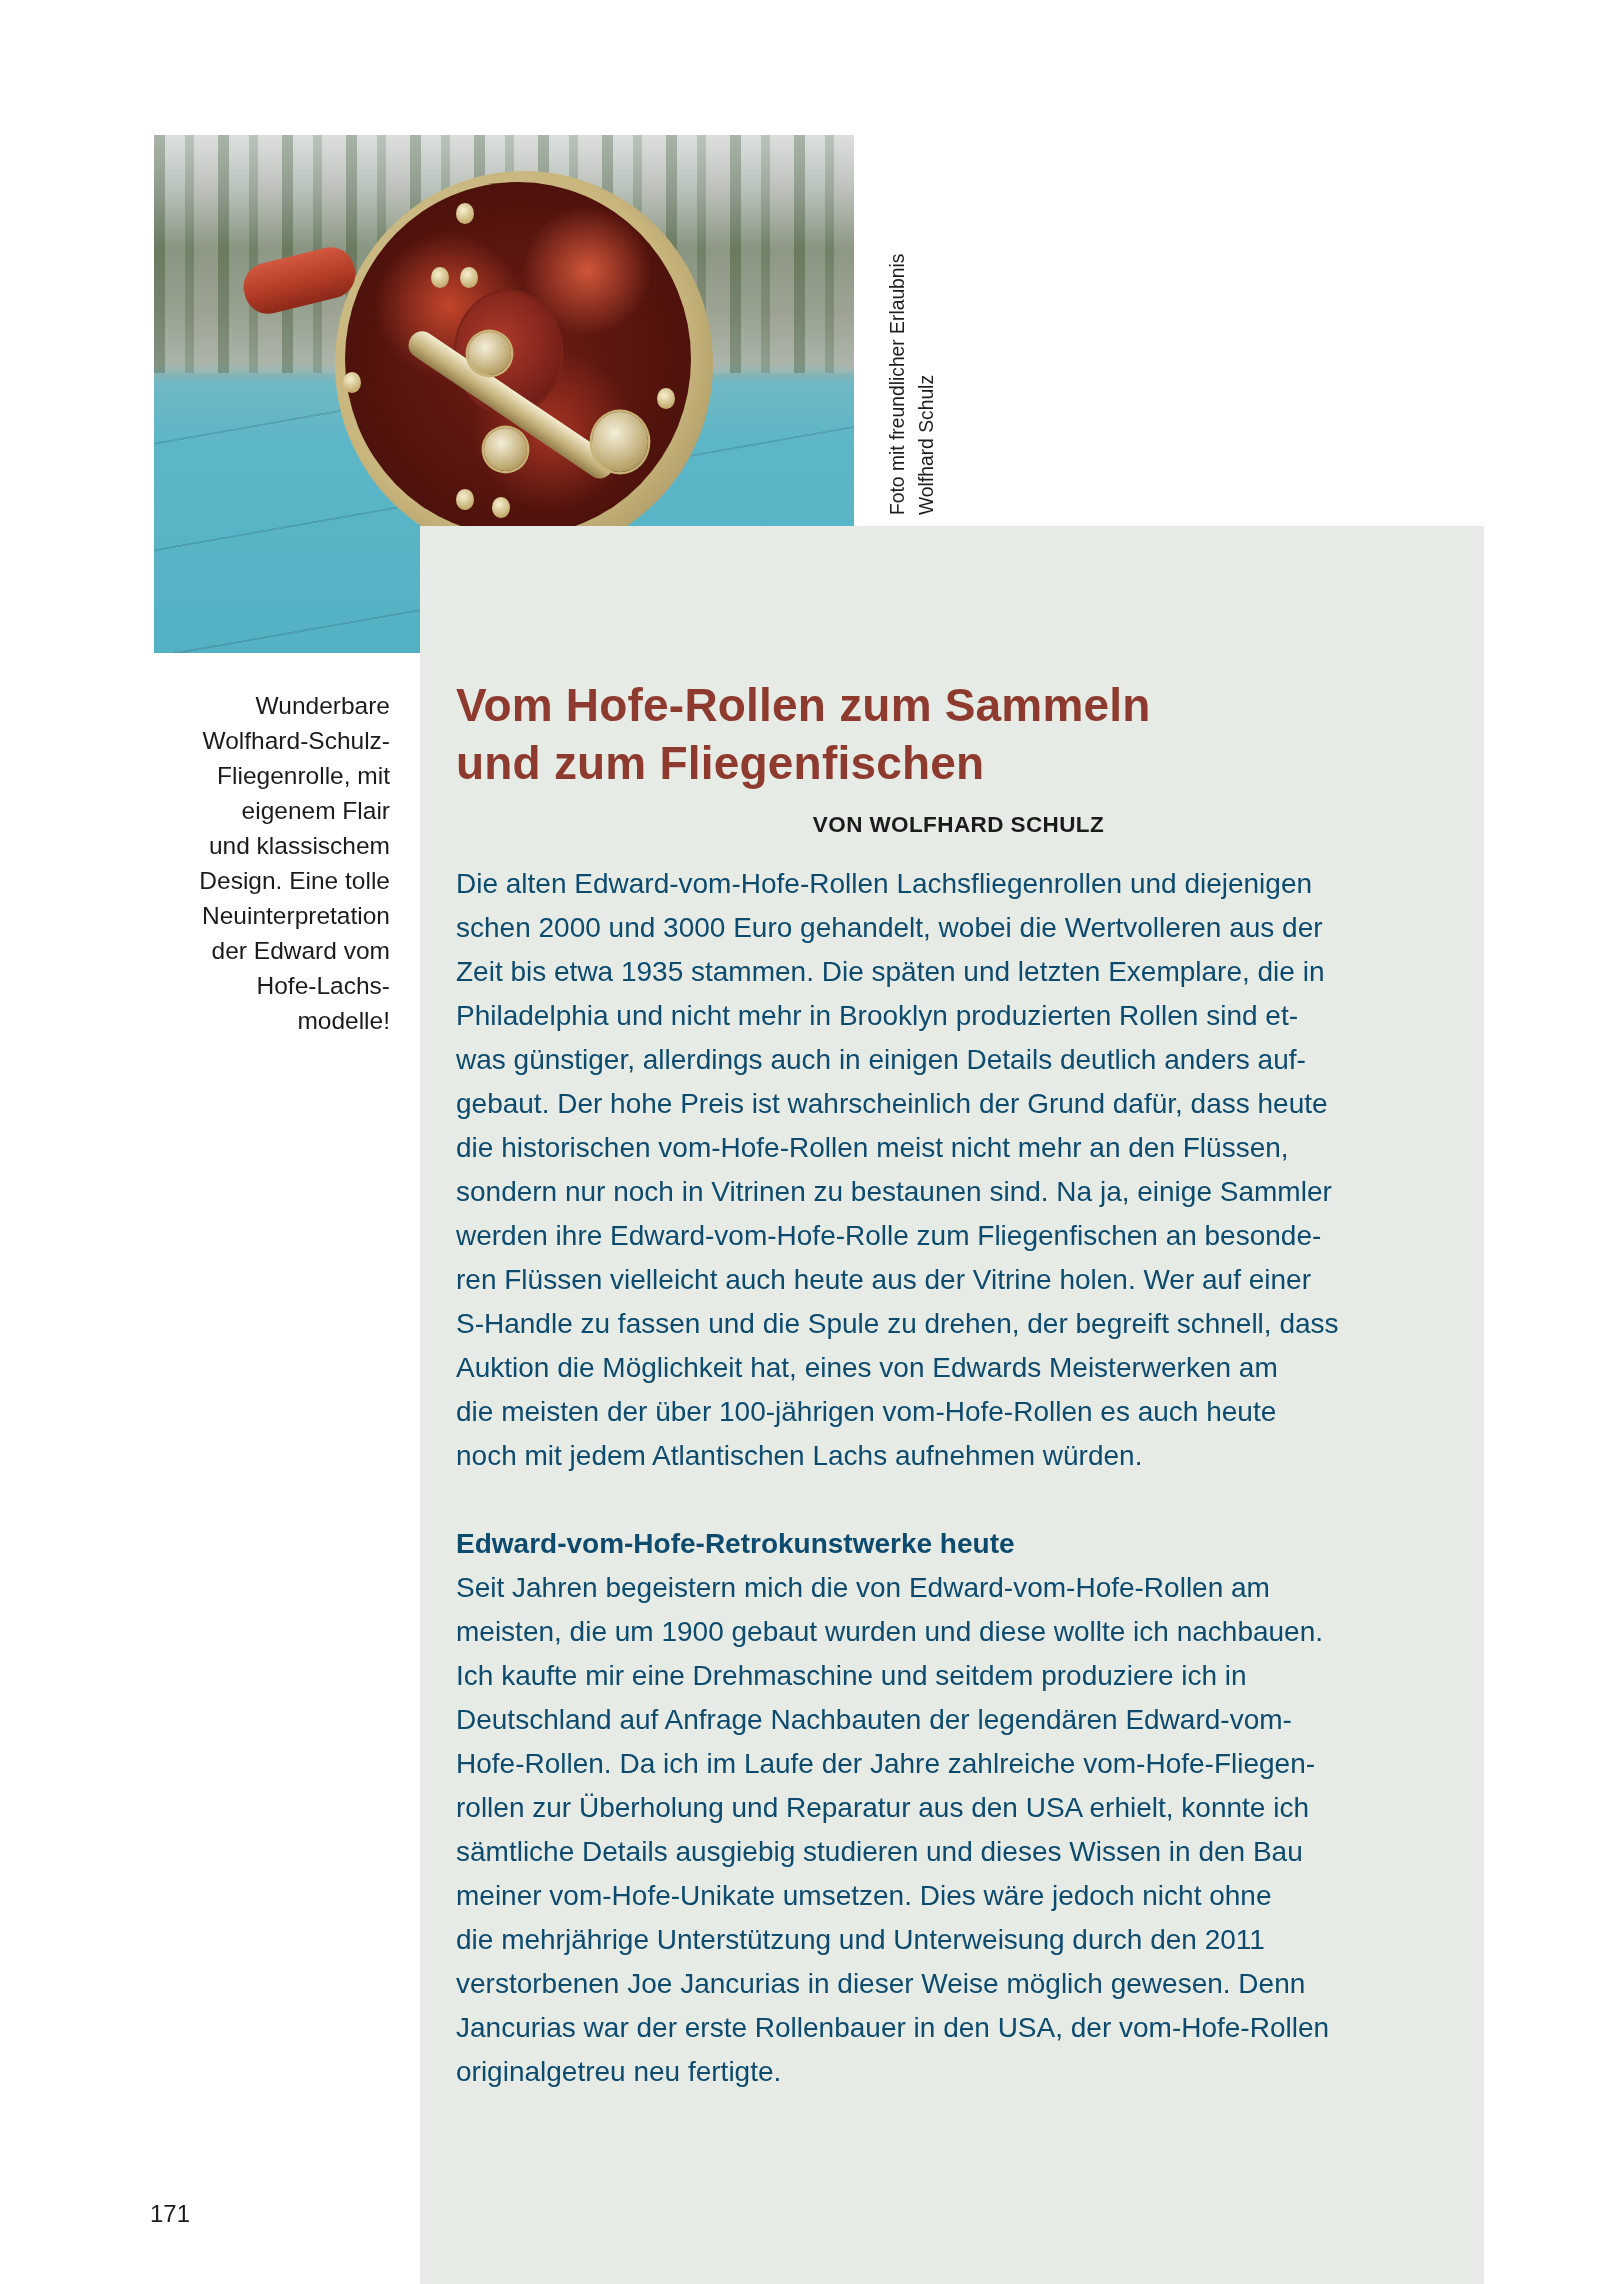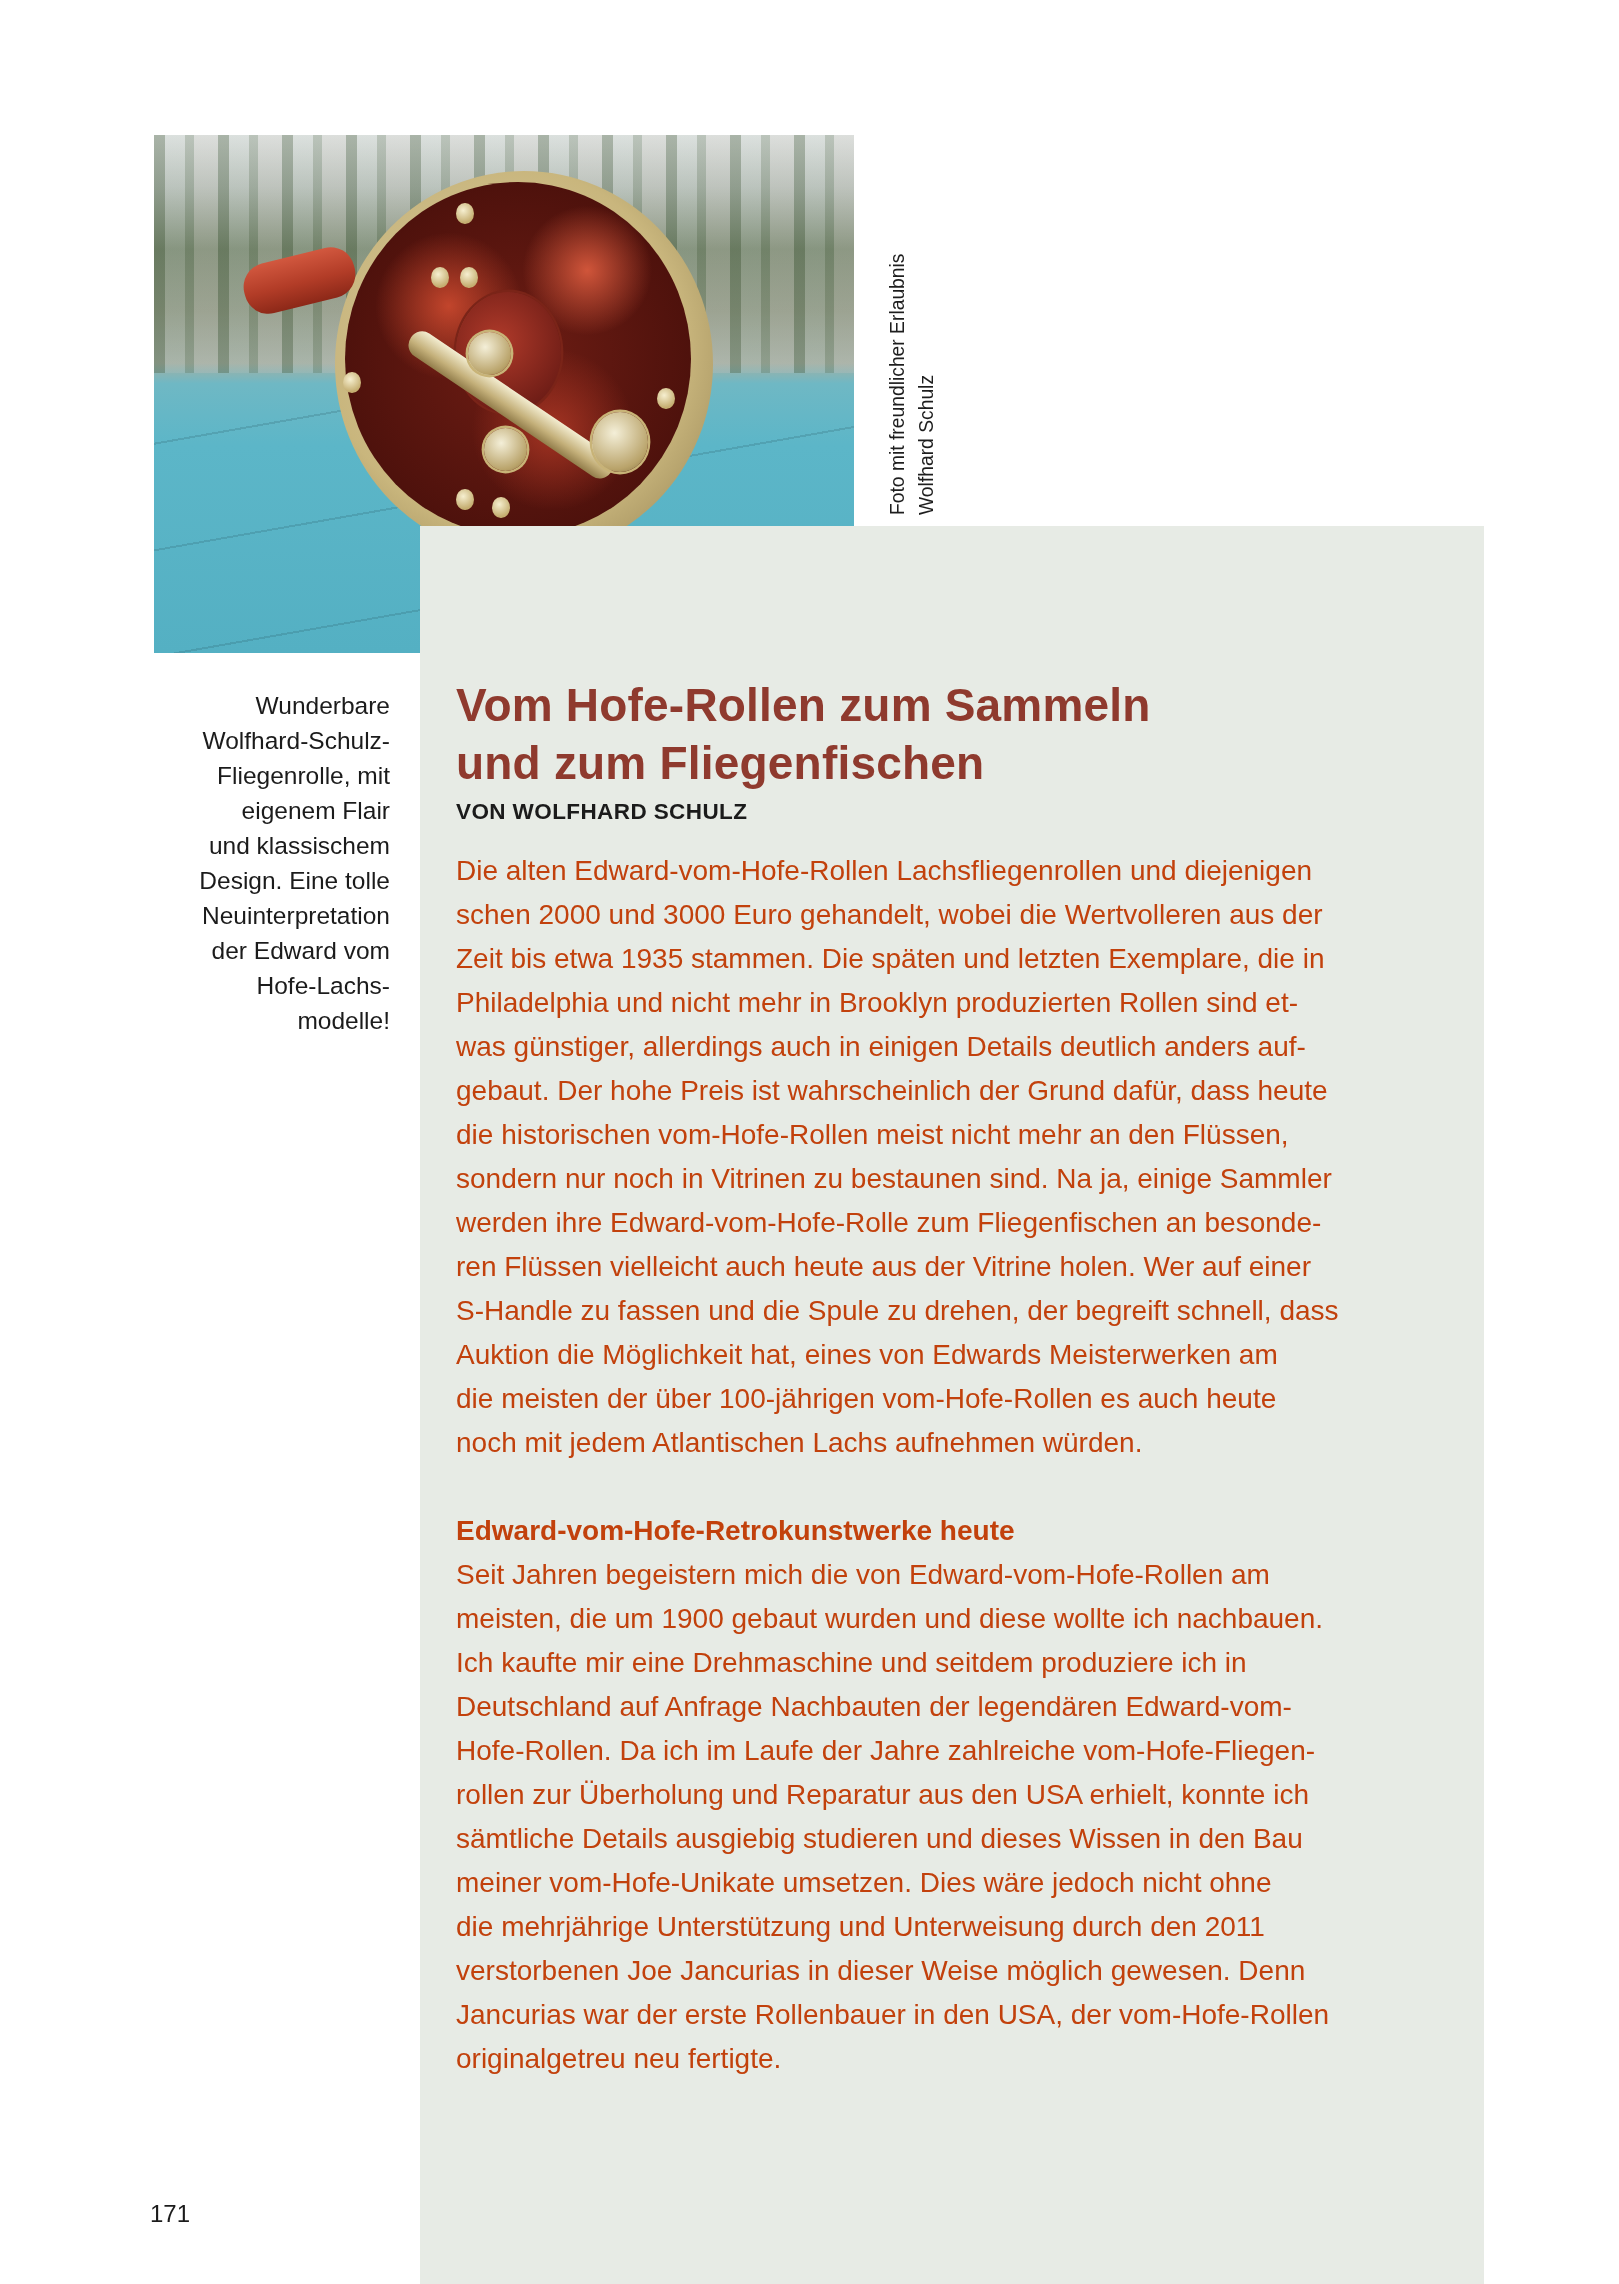--- a/index.html
+++ b/index.html
@@ -46,22 +46,22 @@
   .caption { position: absolute; left: 121px; top: 688px; width: 269px; text-align: right;
              font-size: 24.5px; line-height: 35px; color: #1b1b1b; }
   .caption span { display: block; white-space: nowrap; }
 
   
   .box { position: absolute; left: 420px; top: 526px; width: 1064px; height: 2074px; background: #e7ebe5; }
   .box-inner { position: absolute; left: 36px; top: 150px; width: 1005px; }
 
   .title { margin: 0; font-size: 46px; line-height: 58px; font-weight: bold; color: #8f3a2e; letter-spacing: 0.2px; }
   .title span { display: block; white-space: nowrap; }
-  .byline { margin-top: 7px; font-size: 22.5px; font-weight: bold; letter-spacing: 0.4px; color: #1b1b1b; }
-  .body { margin-top: 24px; font-size: 28px; line-height: 44px; color: #c2410c; }
+  .byline { margin-top: 20px; font-size: 22.5px; font-weight: bold; letter-spacing: 0.4px; color: #1b1b1b; text-align: center; }
+  .body { margin-top: 24px; font-size: 28px; line-height: 44px; color: #0c4a6e; }
   .body .line { display: block; white-space: nowrap; }
   .gap { height: 44px; }
   .subhead { font-weight: bold; font-size: 28px; line-height: 44px; display: block; white-space: nowrap; }
 
   .page-number { position: absolute; left: 150px; top: 2200px; font-size: 24px; color: #1b1b1b; }
 </style>
 </head>
 <body>
 
 <div class="photo" role="img" aria-label="Wolfhard-Schulz fly reel with red marbled side plate and brass crank on a turquoise surface">

